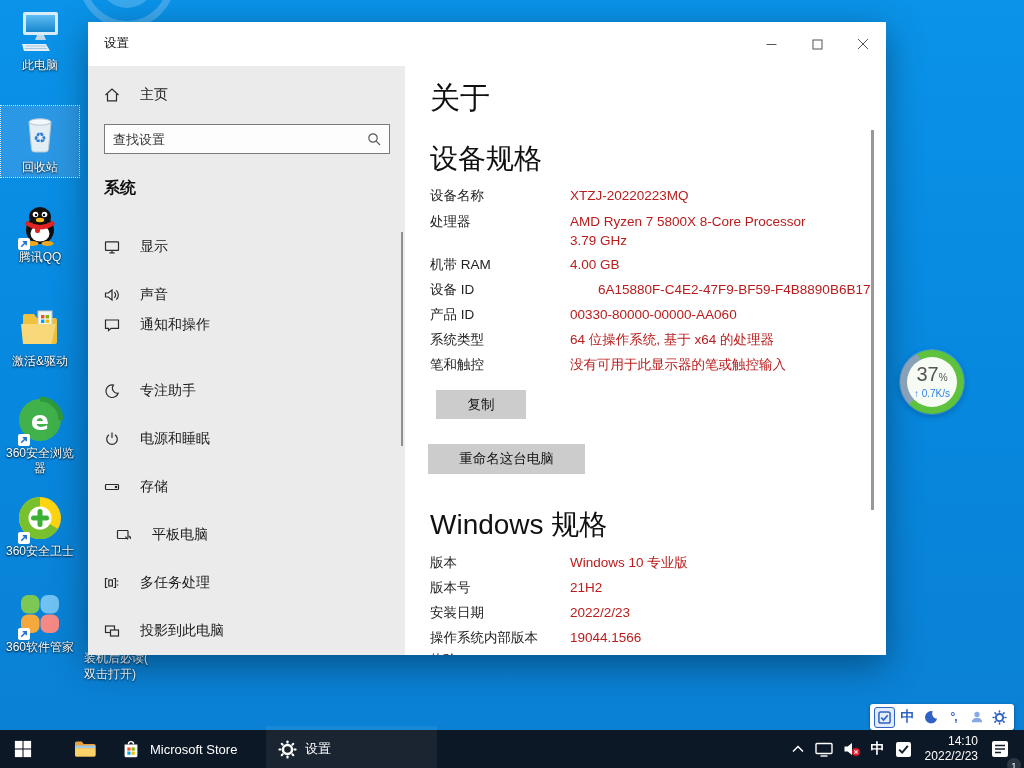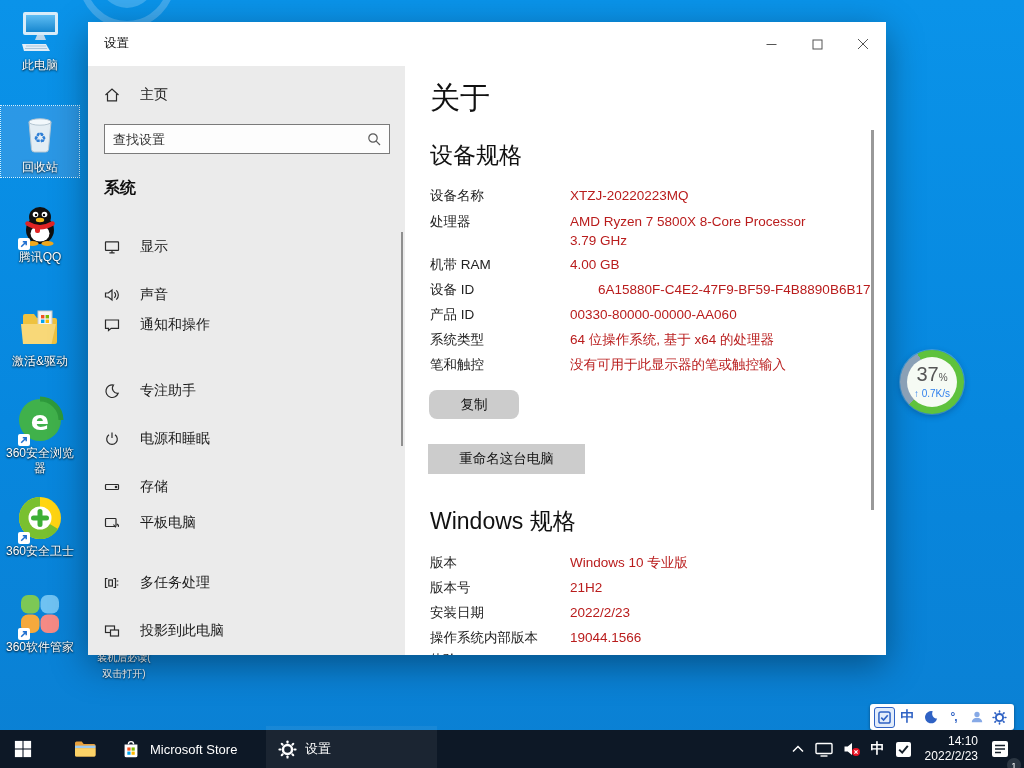--- a/index.html
+++ b/index.html
@@ -17,22 +17,22 @@
 
   
   .dicon { position:absolute; width:78px; text-align:center; cursor:default; }
   .dicon .ic { position:relative; width:48px; height:48px; margin:0 auto; }
   .dicon .lbl { margin-top:2px; font-size:12px; line-height:15px; color:#fff;
     text-shadow:0 1px 2px rgba(0,0,0,.8), 0 0 2px rgba(0,0,0,.5); }
   .dicon.selected { outline:1px dotted rgba(255,255,255,.85);
     background:rgba(110,170,230,.35); }
   .sc { position:absolute; left:2px; bottom:0; width:12px; height:12px; }
 
-  .readme { position:absolute; left:84px; top:650px; width:80px; font-size:10px;
-    line-height:16px; color:#fff; text-shadow:0 1px 2px rgba(0,0,0,.8); text-align:center; }
+  .readme { position:absolute; left:84px; top:650px; width:80px; font-size:12px;
+    line-height:16px; color:#fff; text-shadow:0 1px 2px rgba(0,0,0,.8); text-align:left; }
 
   
   .window { position:absolute; left:88px; top:22px; width:798px; height:633px;
     background:#fff; box-shadow:0 10px 34px rgba(0,0,0,.38); overflow:hidden; }
   .titlebar { position:absolute; left:0; top:0; width:100%; height:44px; background:#fff; }
   .win-title { position:absolute; left:16px; top:13px; font-size:12.5px; color:#111; }
   .caption { position:absolute; right:0; top:0; height:44px; display:flex; }
   .cap-btn { width:46px; height:44px; display:flex; align-items:center; justify-content:center; }
 
   .sidebar { position:absolute; left:0; top:44px; width:317px; height:589px; background:#ebebeb; }
@@ -44,21 +44,21 @@
     font-size:13px; color:#222; padding:0 8px; font-family:inherit; }
   .searchbox input::placeholder { color:#333; opacity:1; }
   .search-glyph { margin-right:8px; display:flex; }
   .side-section { position:absolute; left:16px; top:112px; font-size:16px; font-weight:bold; color:#111; }
   .nav-item { position:absolute; left:0; width:313px; height:40px; display:flex;
     align-items:center; padding-left:16px; gap:20px; font-size:14px; color:#1b1b1b; }
   .sb-scroll { position:absolute; left:313px; top:166px; width:2px; height:214px; background:#8f8f8f; }
 
   .main { position:absolute; left:317px; top:44px; width:481px; height:589px; background:#fff; }
   .page-title { position:absolute; left:25px; top:12px; font-size:30px; font-weight:300; color:#111; }
-  .sec-head { position:absolute; left:25px; font-size:23px; font-weight:300; color:#111; }
+  .sec-head { position:absolute; left:25px; font-size:28px; font-weight:300; color:#111; }
   .spec-row { position:absolute; left:25px; width:445px; display:grid;
     grid-template-columns:140px 1fr; font-size:13.5px; line-height:19px; }
   .spec-row .k { color:#222; }
   .spec-row .v { color:#b91c1c; }
   .btn { position:absolute; background:#cccccc; border:none; font-size:13.5px; color:#111;
     font-family:inherit; display:flex; align-items:center; justify-content:center; cursor:default; }
   .main-scroll { position:absolute; left:466px; top:64px; width:3px; height:380px; background:#999; }
 
   
   .ball { position:absolute; left:900px; top:350px; width:64px; height:64px; border-radius:50%;
@@ -315,21 +315,21 @@
           </svg>
         <span>电源和睡眠</span>
       </div>
       <div class="nav-item" style="top:401px;">
         <svg width="16" height="16" viewBox="0 0 16 16" fill="none" stroke="#2b2b2b" stroke-width="1.2">
           <rect x="1.5" y="5.5" width="13" height="5" rx="0.8"></rect>
             <circle cx="12" cy="8" r="0.7" fill="#2b2b2b"></circle>
           </svg>
         <span>存储</span>
       </div>
-      <div class="nav-item" style="top:437px;">
+      <div class="nav-item" style="top:449px;margin-left:12px;">
         <svg width="16" height="16" viewBox="0 0 16 16" fill="none" stroke="#2b2b2b" stroke-width="1.2">
           <rect x="1.5" y="3.5" width="10.5" height="8" rx="0.8"></rect>
             <path d="M9.5 9.5l2.2 2.8 M12.8 9.2a2.2 2.2 0 0 1 1.6 2.6"></path>
           </svg>
         <span>平板电脑</span>
       </div>
       <div class="nav-item" style="top:497px;">
         <svg width="16" height="16" viewBox="0 0 16 16" fill="none" stroke="#2b2b2b" stroke-width="1.2">
           <path d="M3.5 3.5h-2v9h2 M9.5 3.5h2v9h-2"></path>
             <rect x="4.8" y="5" width="3.6" height="6"></rect>
@@ -374,21 +374,21 @@
       </div>
       <div class="spec-row" style="top:264px;">
         <span class="k">系统类型</span>
           <span class="v">64 位操作系统, 基于 x64 的处理器</span>
       </div>
       <div class="spec-row" style="top:289px;">
         <span class="k">笔和触控</span>
           <span class="v">没有可用于此显示器的笔或触控输入</span>
       </div>
 
-      <button class="btn" style="left:24px; top:324px; width:90px; height:29px;border-radius:8px;">复制</button>
+      <button class="btn" style="left:31px; top:324px; width:90px; height:29px;">复制</button>
       <button class="btn" style="left:23px; top:378px; width:157px; height:30px;">重命名这台电脑</button>
 
       <div class="sec-head" style="top:440px;">Windows 规格</div>
 
       <div class="spec-row" style="top:487px;">
         <span class="k">版本</span>
           <span class="v">Windows 10 专业版</span>
       </div>
       <div class="spec-row" style="top:512px;">
         <span class="k">版本号</span>

